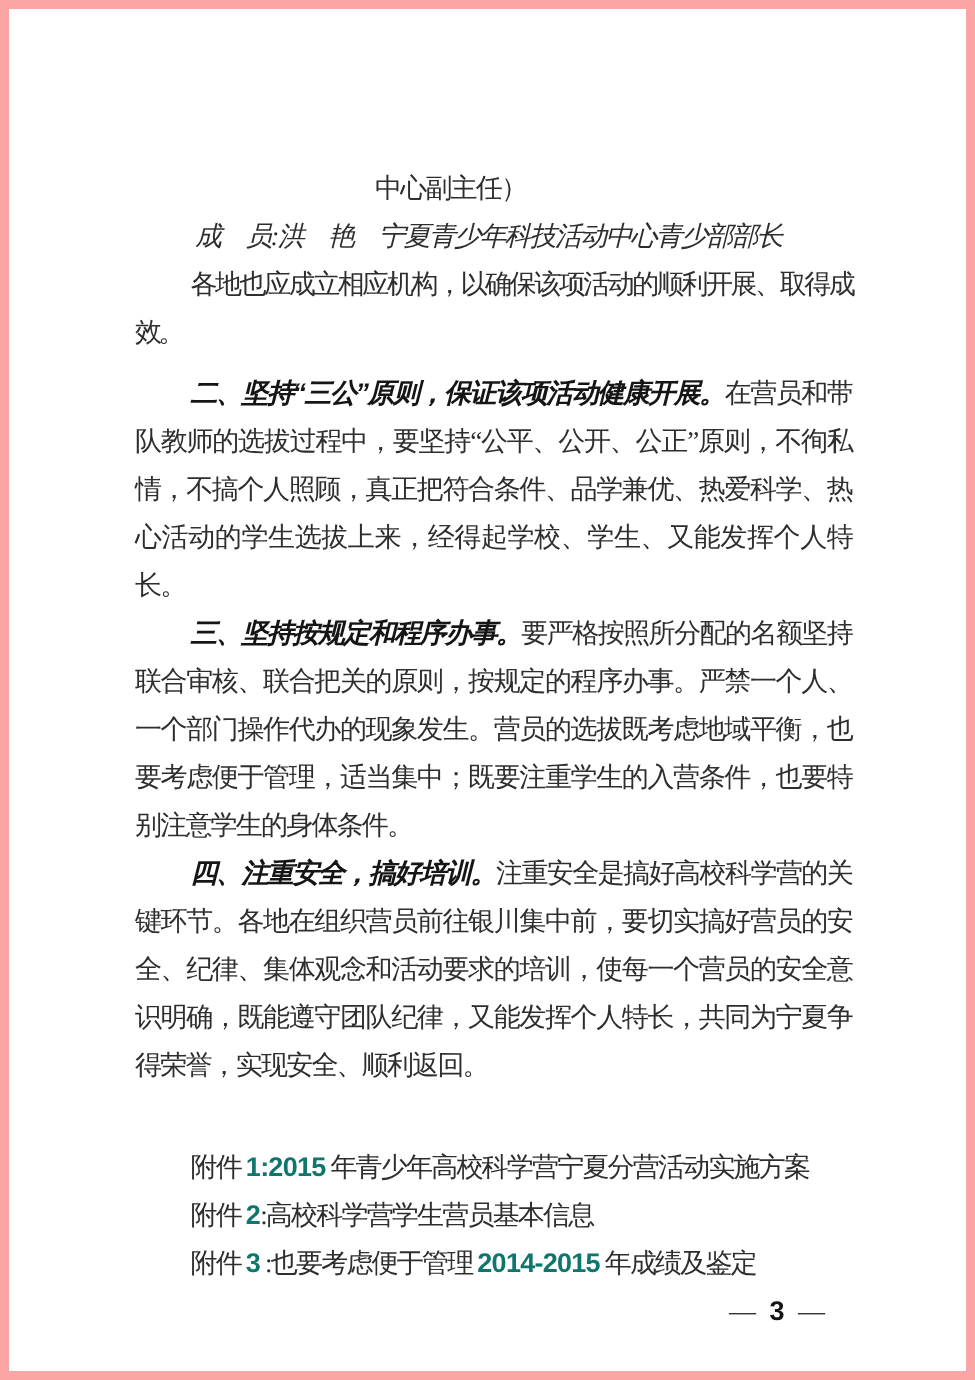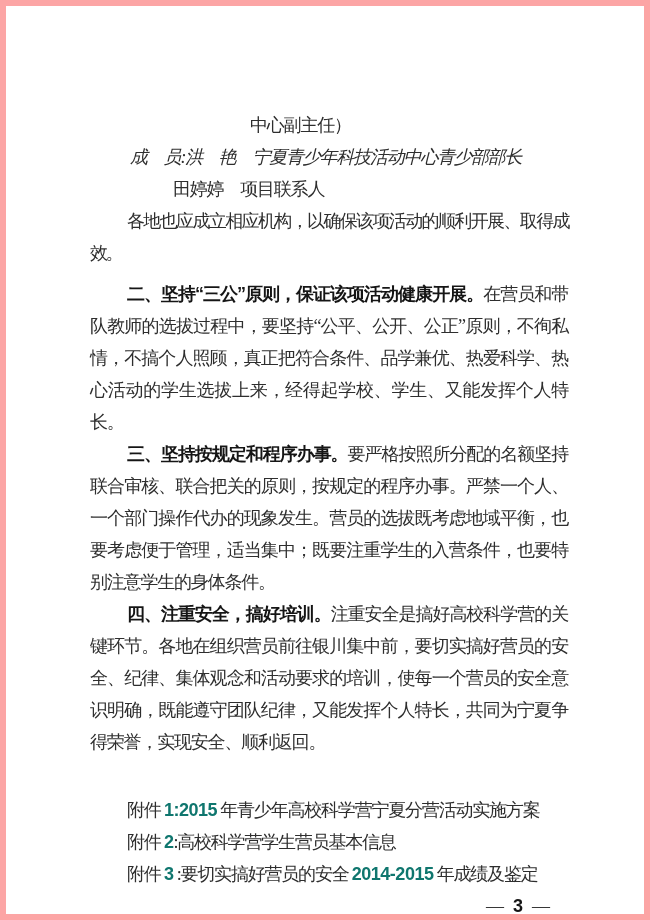--- a/index.html
+++ b/index.html
@@ -29,20 +29,21 @@
     margin:0;
     text-align:justify;
     text-indent:37px;
   }
   .para-intro{letter-spacing:-2.5px;}
   .sec-2{margin-top:9px;}
   .hd{
     font-family:"Liberation Sans","DejaVu Sans",sans-serif;
     font-weight:700;
     color:#151515;
+    font-style:italic;
   }
   .att-block{margin-top:36px;}
   .att{padding-left:37px;}
   .num{
     font-family:"Liberation Sans","DejaVu Sans",sans-serif;
     font-weight:700;
     color:#0f766e;
     letter-spacing:-0.5px;
   }
   .pagenum{
@@ -62,36 +63,35 @@
 </head>
 <body>
 
 <div class="page">
   <div class="content">
 
     <div class="line cont-line">中心副主任）</div>
 
     <div class="line member-line-1">成　员:洪　艳　宁夏青少年科技活动中心青少部部长</div>
 
-    <div class="line member-line-2">田婷婷　项目联系人</div>
 
     <p class="para para-intro">各地也应成立相应机构，以确保该项活动的顺利开展、取得成效。</p>
 
     <p class="para sec-2"><span class="hd">二、坚持“三公”原则，保证该项活动健康开展。</span><span>在营员和带队教师的选拔过程中，要坚持“公平、公开、公正”原则，不徇私情，不搞个人照顾，真正把符合条件、品学兼优、热爱科学、热心活动的学生选拔上来，经得起学校、学生、又能发挥个人特长。</span></p>
 
     <p class="para"><span class="hd">三、坚持按规定和程序办事。</span><span>要严格按照所分配的名额坚持联合审核、联合把关的原则，按规定的程序办事。严禁一个人、一个部门操作代办的现象发生。营员的选拔既考虑地域平衡，也要考虑便于管理，适当集中；既要注重学生的入营条件，也要特别注意学生的身体条件。</span></p>
 
     <p class="para"><span class="hd">四、注重安全，搞好培训。</span><span>注重安全是搞好高校科学营的关键环节。各地在组织营员前往银川集中前，要切实搞好营员的安全、纪律、集体观念和活动要求的培训，使每一个营员的安全意识明确，既能遵守团队纪律，又能发挥个人特长，共同为宁夏争得荣誉，实现安全、顺利返回。</span></p>
 
     <div class="att-block">
 
       <div class="line att"><span>附件 </span><span class="num">1:2015</span><span></span><span class="num"></span><span> 年青少年高校科学营宁夏分营活动实施方案</span></div>
 
       <div class="line att"><span>附件 </span><span class="num">2</span><span></span><span class="num"></span><span>:高校科学营学生营员基本信息</span></div>
 
-      <div class="line att"><span>附件 </span><span class="num">3</span><span> :要切实搞好营员的安全 </span><span class="num">2014-2015</span><span> 年成绩及鉴定</span></div>
+      <div class="line att"><span>附件 </span><span class="num">3</span><span> :也要考虑便于管理 </span><span class="num">2014-2015</span><span> 年成绩及鉴定</span></div>
 
     </div>
 
     <div class="line pagenum"><span class="pn-dash">—</span><span class="pn-num">3</span><span class="pn-dash">—</span></div>
 
   </div>
 </div>
 
 </body></html>

